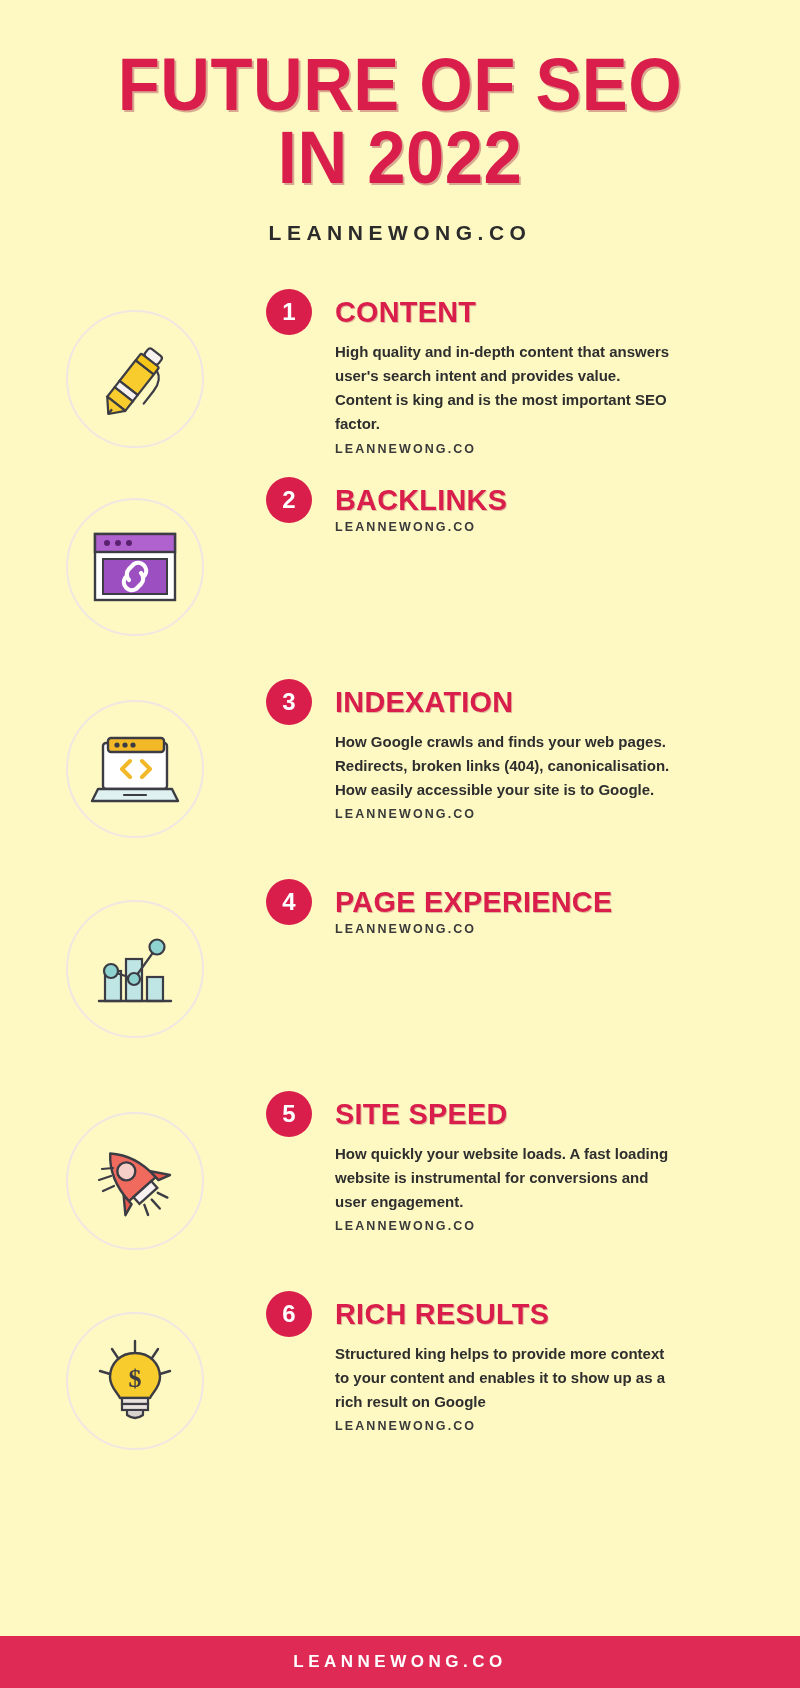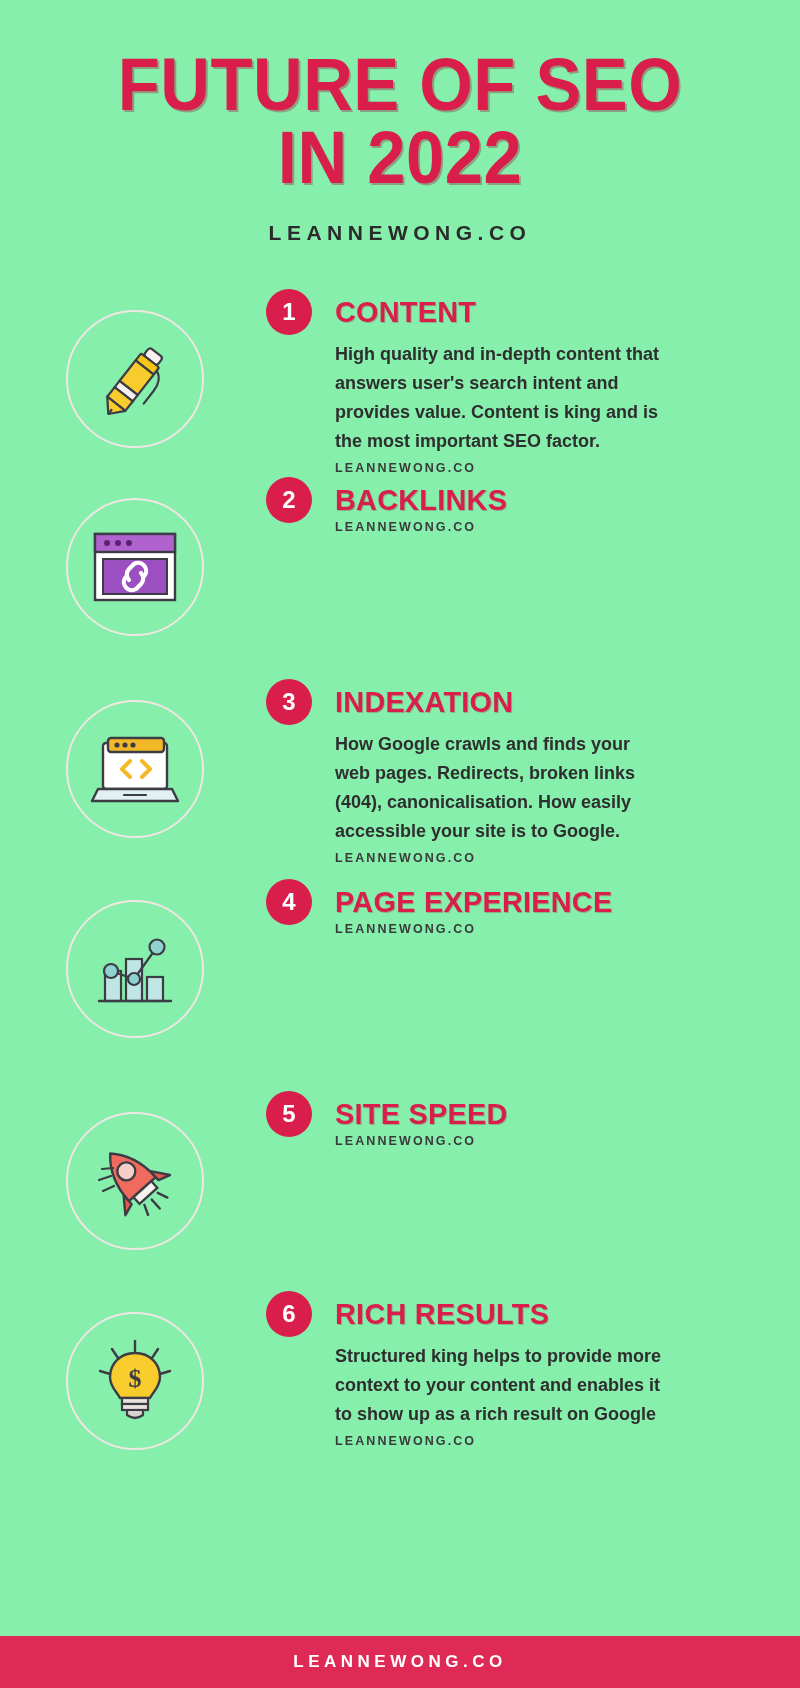--- a/index.html
+++ b/index.html
@@ -9,21 +9,21 @@
     height: 1688px;
     background: #F7F2EF;
     font-family: "Liberation Sans", sans-serif;
     overflow: hidden;
     position: relative;
   }
 
   .page {
     width: 800px;
     height: 1688px;
-    background: #86efac;
+    background: #fef9c3;
     position: relative;
     display: flex;
     flex-direction: column;
   }
 
   
   .header {
     padding-top: 48px;
     text-align: center;
   }
@@ -116,21 +116,21 @@
     padding-top: 18px;
     transform: scaleX(0.96);
     transform-origin: left center;
     text-shadow: 1px 1px 0 rgba(150,18,50,0.28);
   }
 
   .body-text {
     margin-left: 65px;
     margin-top: 13px;
     color: #2E2E2E;
-    font-size: 18px;
+    font-size: 15px;
     font-weight: bold;
     line-height: 1.62;
     max-width: 335px;
   }
 
   .attrib {
     margin-left: 65px;
     margin-top: 5px;
     color: #3A3A3A;
     font-size: 12.5px;
@@ -311,20 +311,21 @@
                 <path d="M16 55 L27 50"></path>
                 <path d="M15 33 L26 32"></path>
               </g>
             </svg>
           </span>
         </div>
       </div>
       <div class="text-cell">
         <div class="badge">5</div>
         <div class="heading">SITE SPEED</div>
+        <div class="body-text">How quickly your website loads. A fast loading website is instrumental for conversions and user engagement.</div>
         <div class="attrib">LEANNEWONG.CO</div>
       </div>
     </div>
 
     <div class="row row-6">
       <div class="icon-cell">
         <div class="icon-circle">
           <span>
             <svg width="86" height="92" viewBox="0 0 86 92">
               <g stroke="#3C3C44" stroke-width="2.4" stroke-linecap="round">

